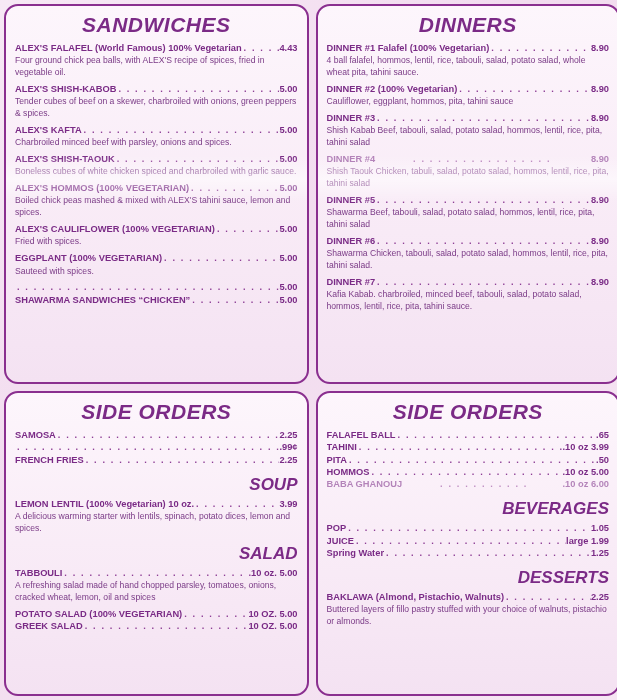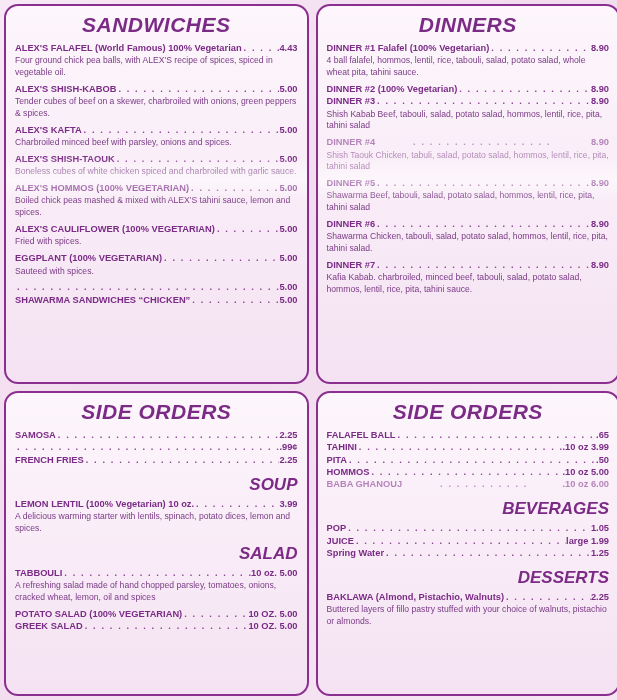--- a/index.html
+++ b/index.html
@@ -108,21 +108,21 @@
 
       <div class="panel grow">
         <div class="sheen"></div>
         <h1 class="section">SANDWICHES</h1>
 
         <div class="item">
           <span class="nm">ALEX'S FALAFEL (World Famous) 100% Vegetarian</span>
           <span class="dots">. . . . . . . . . . . . . . . . . . . . . . . . . . . . . . . . . . . . . . . . . . . . . . .</span>
           <span class="pr">4.43</span>
         </div>
-        <div class="desc">Four ground chick pea balls, with ALEX'S recipe of spices, spiced in vegetable oil.</div>
+        <div class="desc">Four ground chick pea balls, with ALEX'S recipe of spices, fried in vegetable oil.</div>
 
         <div class="item">
           <span class="nm">ALEX'S SHISH-KABOB</span>
           <span class="dots">. . . . . . . . . . . . . . . . . . . . . . . . . . . . . . . . . . . . . . . . . . . . . . .</span>
           <span class="pr">5.00</span>
         </div>
         <div class="desc">Tender cubes of beef on a skewer, charbroiled with onions, green peppers &amp; spices.</div>
 
         <div class="item">
           <span class="nm">ALEX'S KAFTA</span>
@@ -228,20 +228,21 @@
           <span class="dots">. . . . . . . . . . . . . . . . . . . . . . . . . . . . . . . . . . . . . . . . . . . . . . .</span>
           <span class="pr">8.90</span>
         </div>
         <div class="desc">4 ball falafel, hommos, lentil, rice, tabouli, salad, potato salad, whole wheat pita, tahini sauce.</div>
 
         <div class="item">
           <span class="nm">DINNER #2 (100% Vegetarian)</span>
           <span class="dots">. . . . . . . . . . . . . . . . . . . . . . . . . . . . . . . . . . . . . . . . . . . . . . .</span>
           <span class="pr">8.90</span>
         </div>
+        <div class="desc">Cauliflower, eggplant, hommos, pita, tahini sauce</div>
 
         <div class="item">
           <span class="nm">DINNER #3</span>
           <span class="dots">. . . . . . . . . . . . . . . . . . . . . . . . . . . . . . . . . . . . . . . . . . . . . . .</span>
           <span class="pr">8.90</span>
         </div>
         <div class="desc">Shish Kabab Beef, tabouli, salad, potato salad, hommos, lentil, rice, pita, tahini salad</div>
 
         <div class="item faded">
           <span class="nm">DINNER #4</span>

